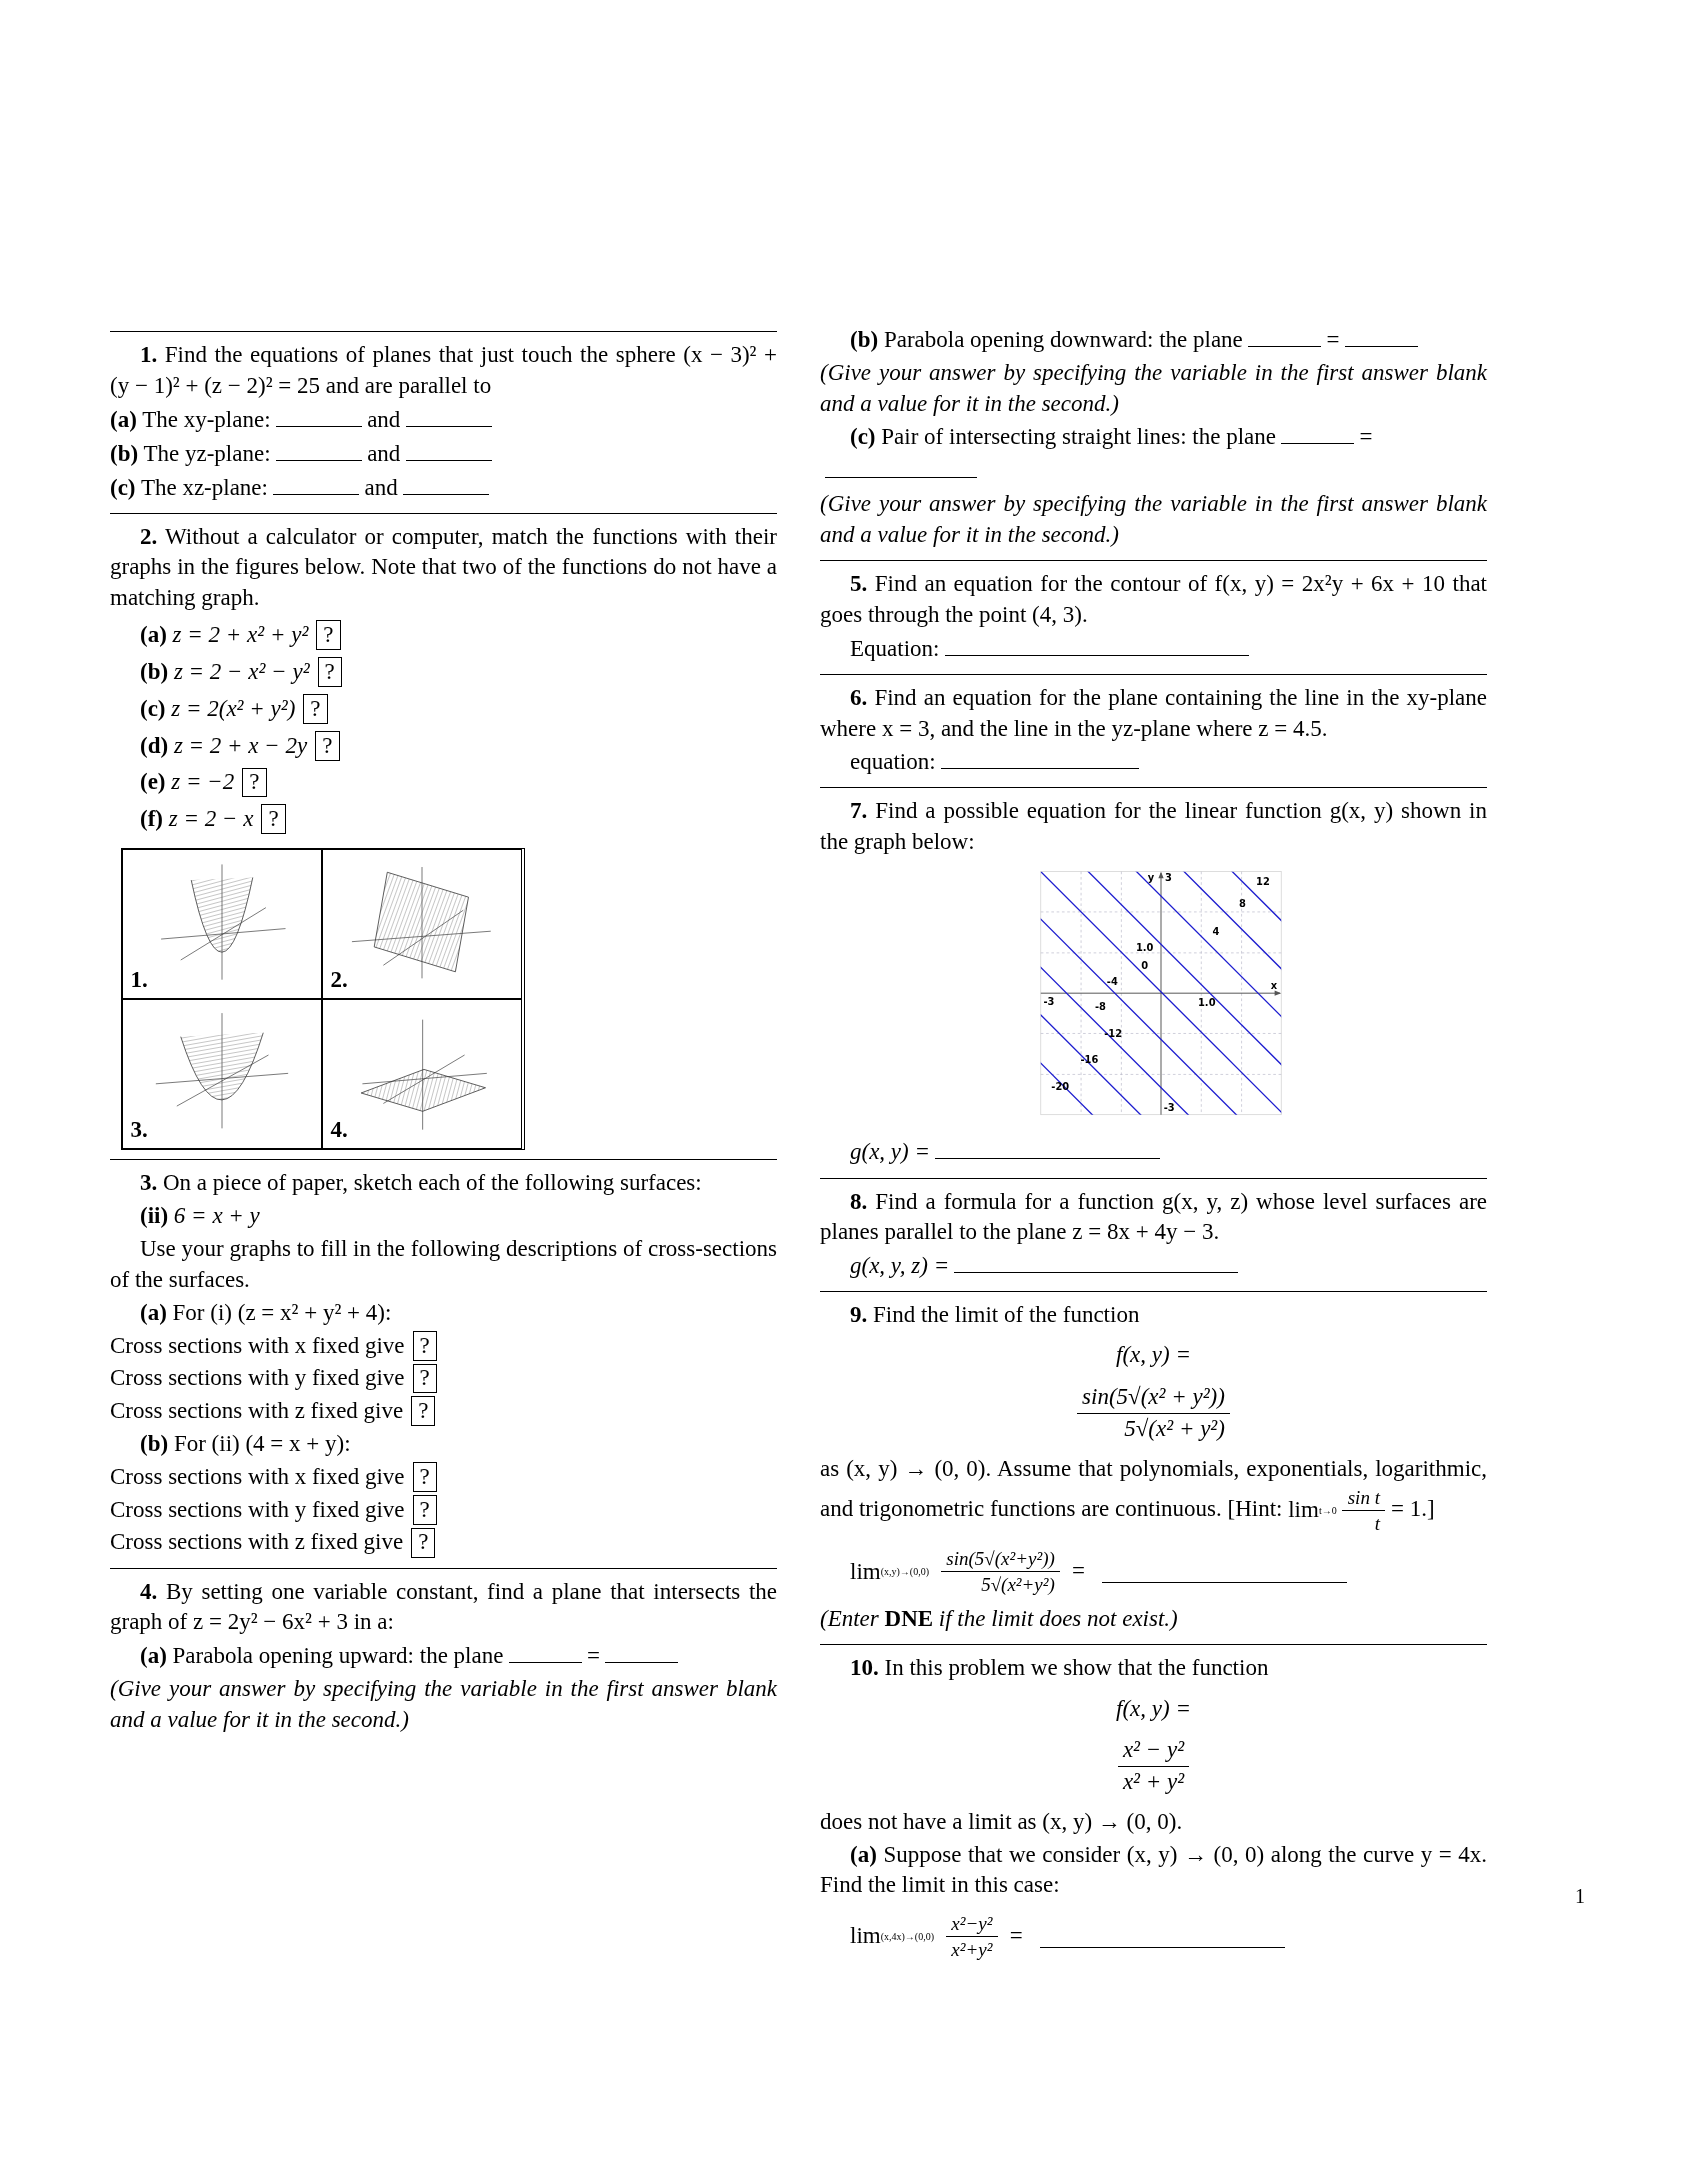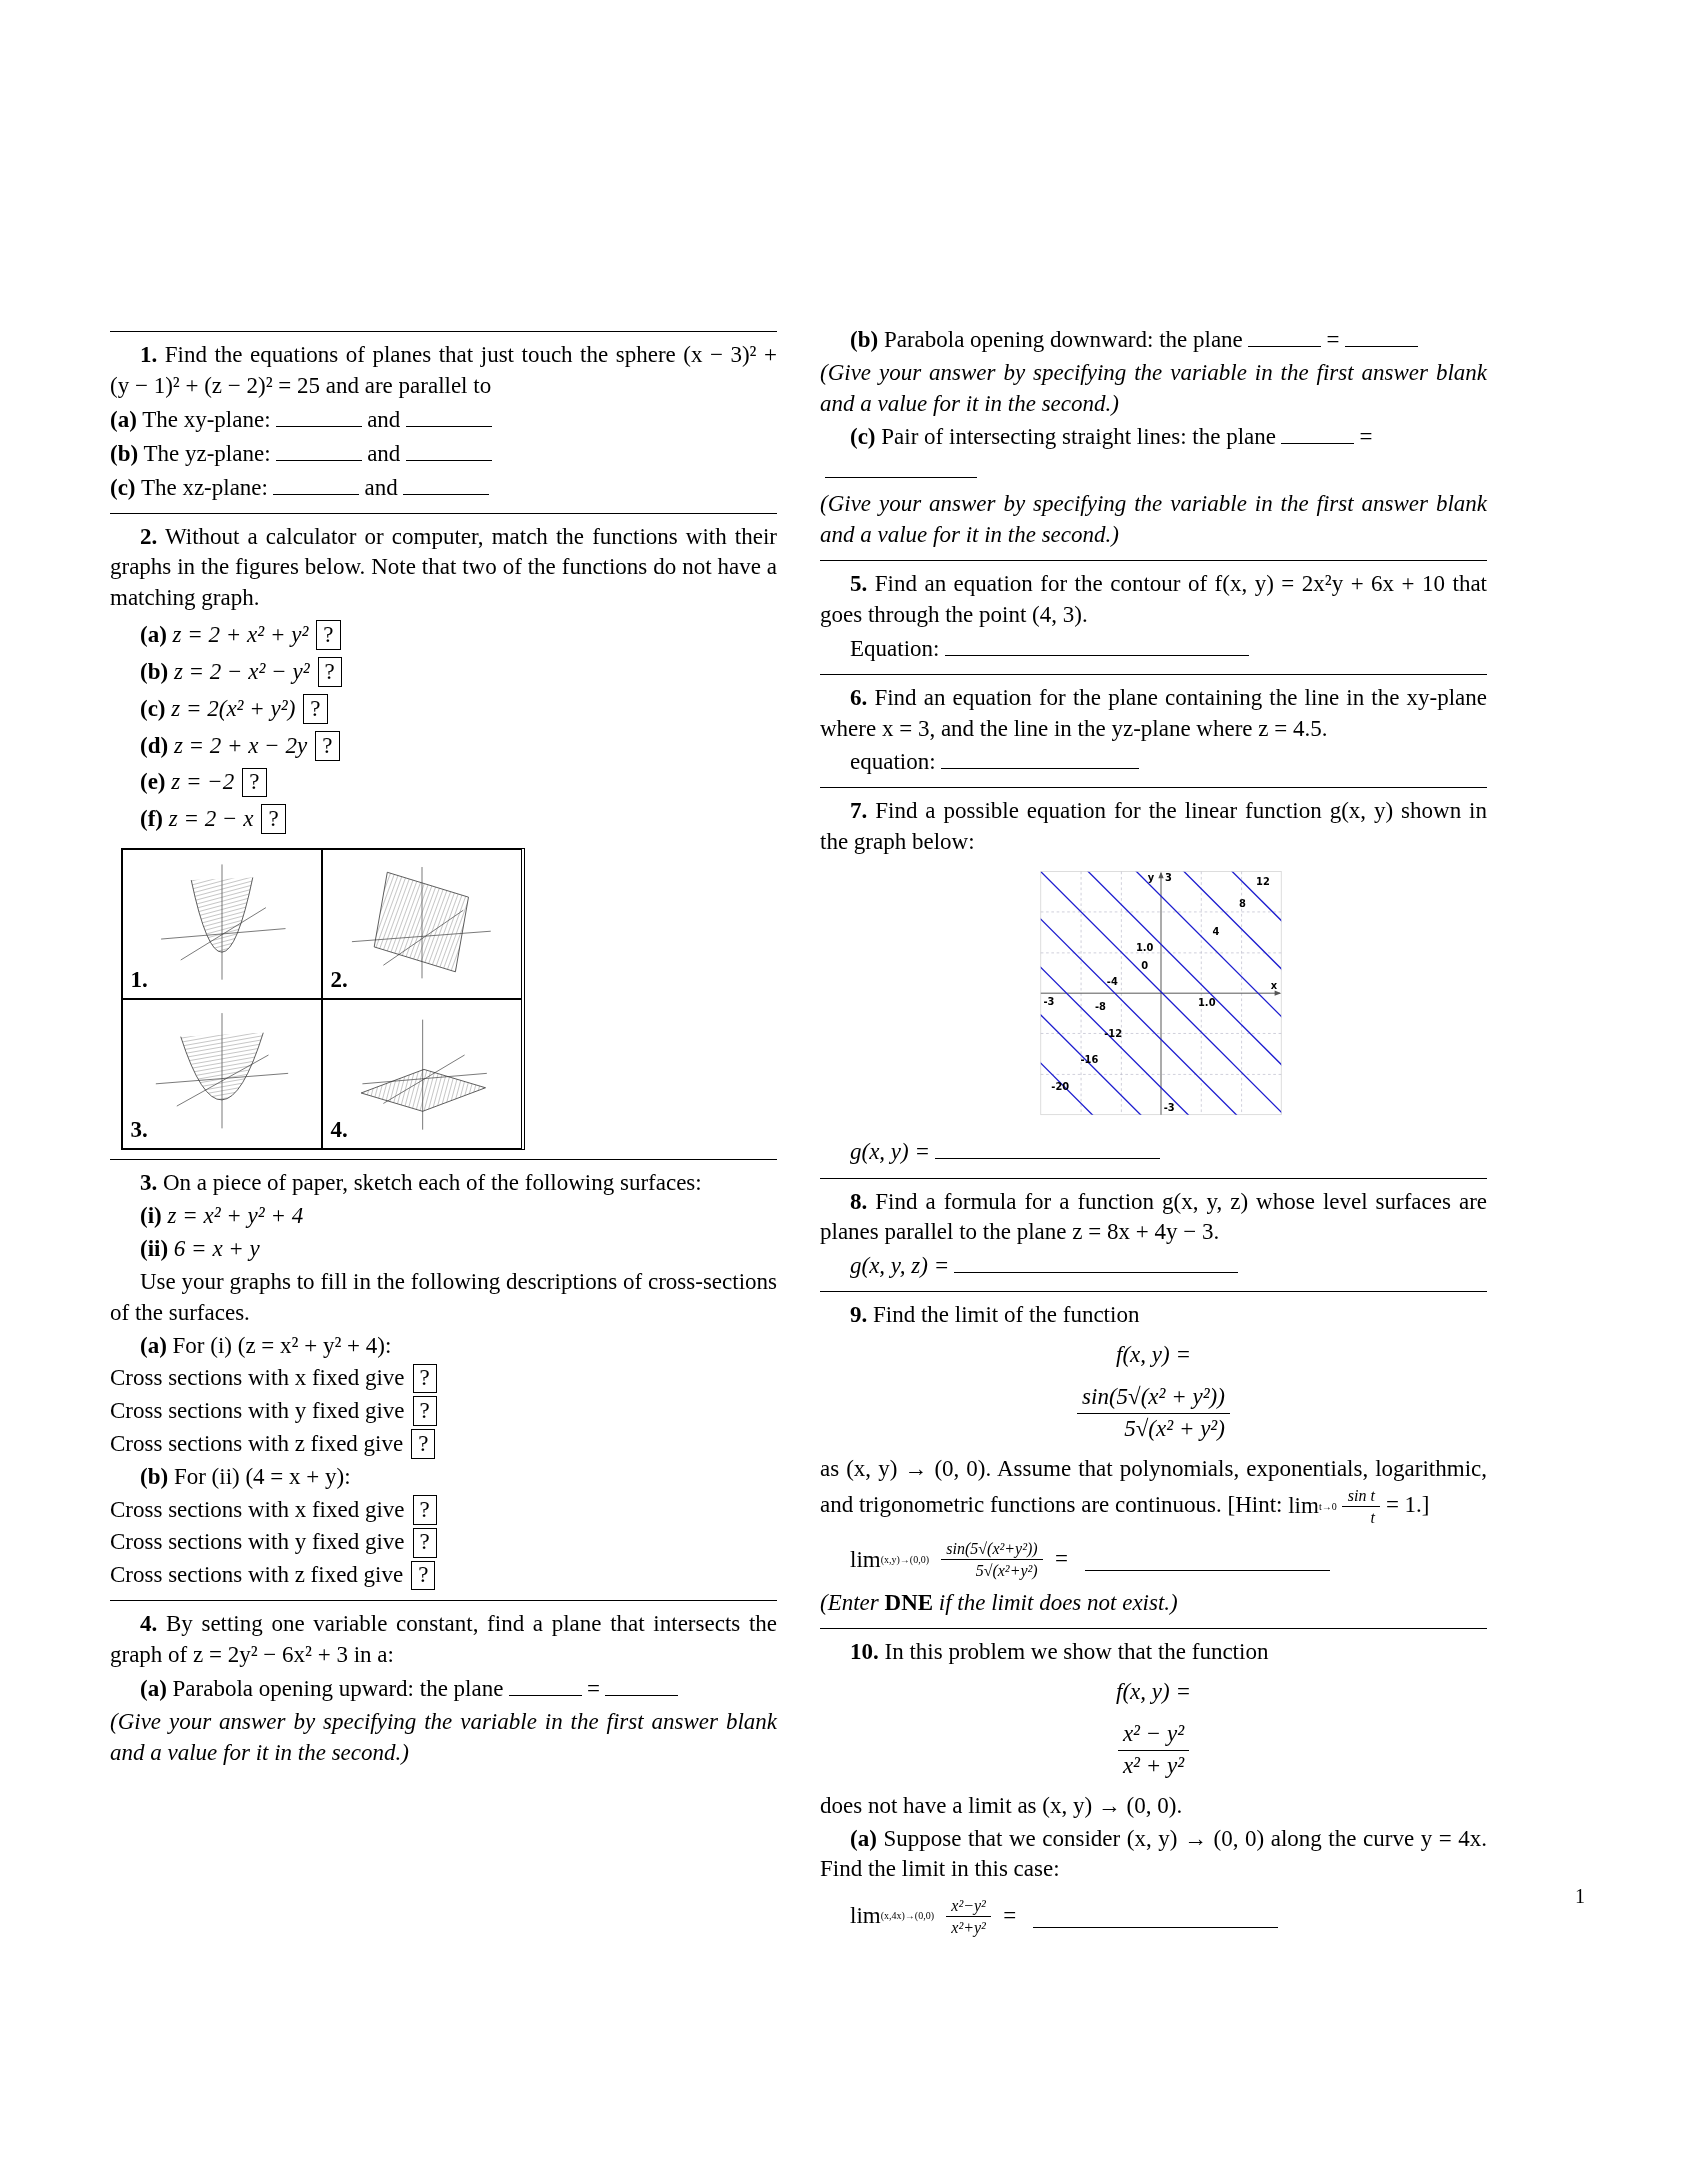--- a/index.html
+++ b/index.html
@@ -30,21 +30,21 @@
   
   .figtable { display:grid; grid-template-columns:200px 200px; border:0.7px solid #000;
               width:404px; margin:13.2px 0 6.6px 10.6px; }
   .figcell { width:200px; height:150px; border:0.7px solid #000; position:relative; background:#fff; }
   .figsvg { width:100%; height:100%; display:block; }
   .figlabel { position:absolute; left:8px; bottom:2.6px; font-weight:bold; }
   
   .frac { display:inline-flex; flex-direction:column; align-items:flex-end; vertical-align:middle; }
   .fnum { display:block; border-bottom:1.3px solid #000; padding:0 5.3px; text-align:center; }
   .fden { display:block; padding:0 5.3px; text-align:center; }
-  .frac.small { font-size:16px; }
+  .frac.small { font-size:19px; }
   .formula { display:flex; justify-content:center; align-items:center; gap:10.6px; margin:9.3px 0;flex-direction:column; }
   .ilim { display:inline-flex; flex-direction:row; align-items:center; vertical-align:middle; line-height:1.05; }
   .ilimsub { font-size:10px; line-height:1; }
   .limitline { display:flex; align-items:center; gap:12px; margin:9.3px 0 6.6px 30px; }
   
   .graphwrap { margin:10.6px 0 8px 218px; }
   .glabel { font-family:"DejaVu Sans", sans-serif; font-size:15px; font-weight:bold; fill:#000; }
   .pagenum { position:absolute; left:1575px; top:1883px; font-size:20px; }
 </style>
 </head>
@@ -140,21 +140,20 @@
           </svg>
           <b class="figlabel">4.</b>
         </div>
       </div>
     </section>
 
     <div class="rule"></div>
 
     <section class="prob">
       <p class="para indent jst"><b class="pnum">3.</b> <span>On a piece of paper, sketch each of the following surfaces:</span></p>
-      <p class="para item"><b class="plabel">(i)</b> <span class="math">z = x² + y² + 4</span></p>
       <p class="para item"><b class="plabel">(ii)</b> <span class="math">6 = x + y</span></p>
       <p class="para indent jst"><span>Use your graphs to fill in the following descriptions of cross-sections of the surfaces.</span></p>
       <p class="para item"><b class="plabel">(a)</b> <span>For (i) (z = x² + y² + 4):</span></p>
       <p class="para"><span>Cross sections with x fixed give</span><span class="qbox">?</span></p>
       <p class="para"><span>Cross sections with y fixed give</span><span class="qbox">?</span></p>
       <p class="para"><span>Cross sections with z fixed give</span><span class="qbox">?</span></p>
       <p class="para item"><b class="plabel">(b)</b> <span>For (ii) (4 = x + y):</span></p>
       <p class="para"><span>Cross sections with x fixed give</span><span class="qbox">?</span></p>
       <p class="para"><span>Cross sections with y fixed give</span><span class="qbox">?</span></p>
       <p class="para"><span>Cross sections with z fixed give</span><span class="qbox">?</span></p>

